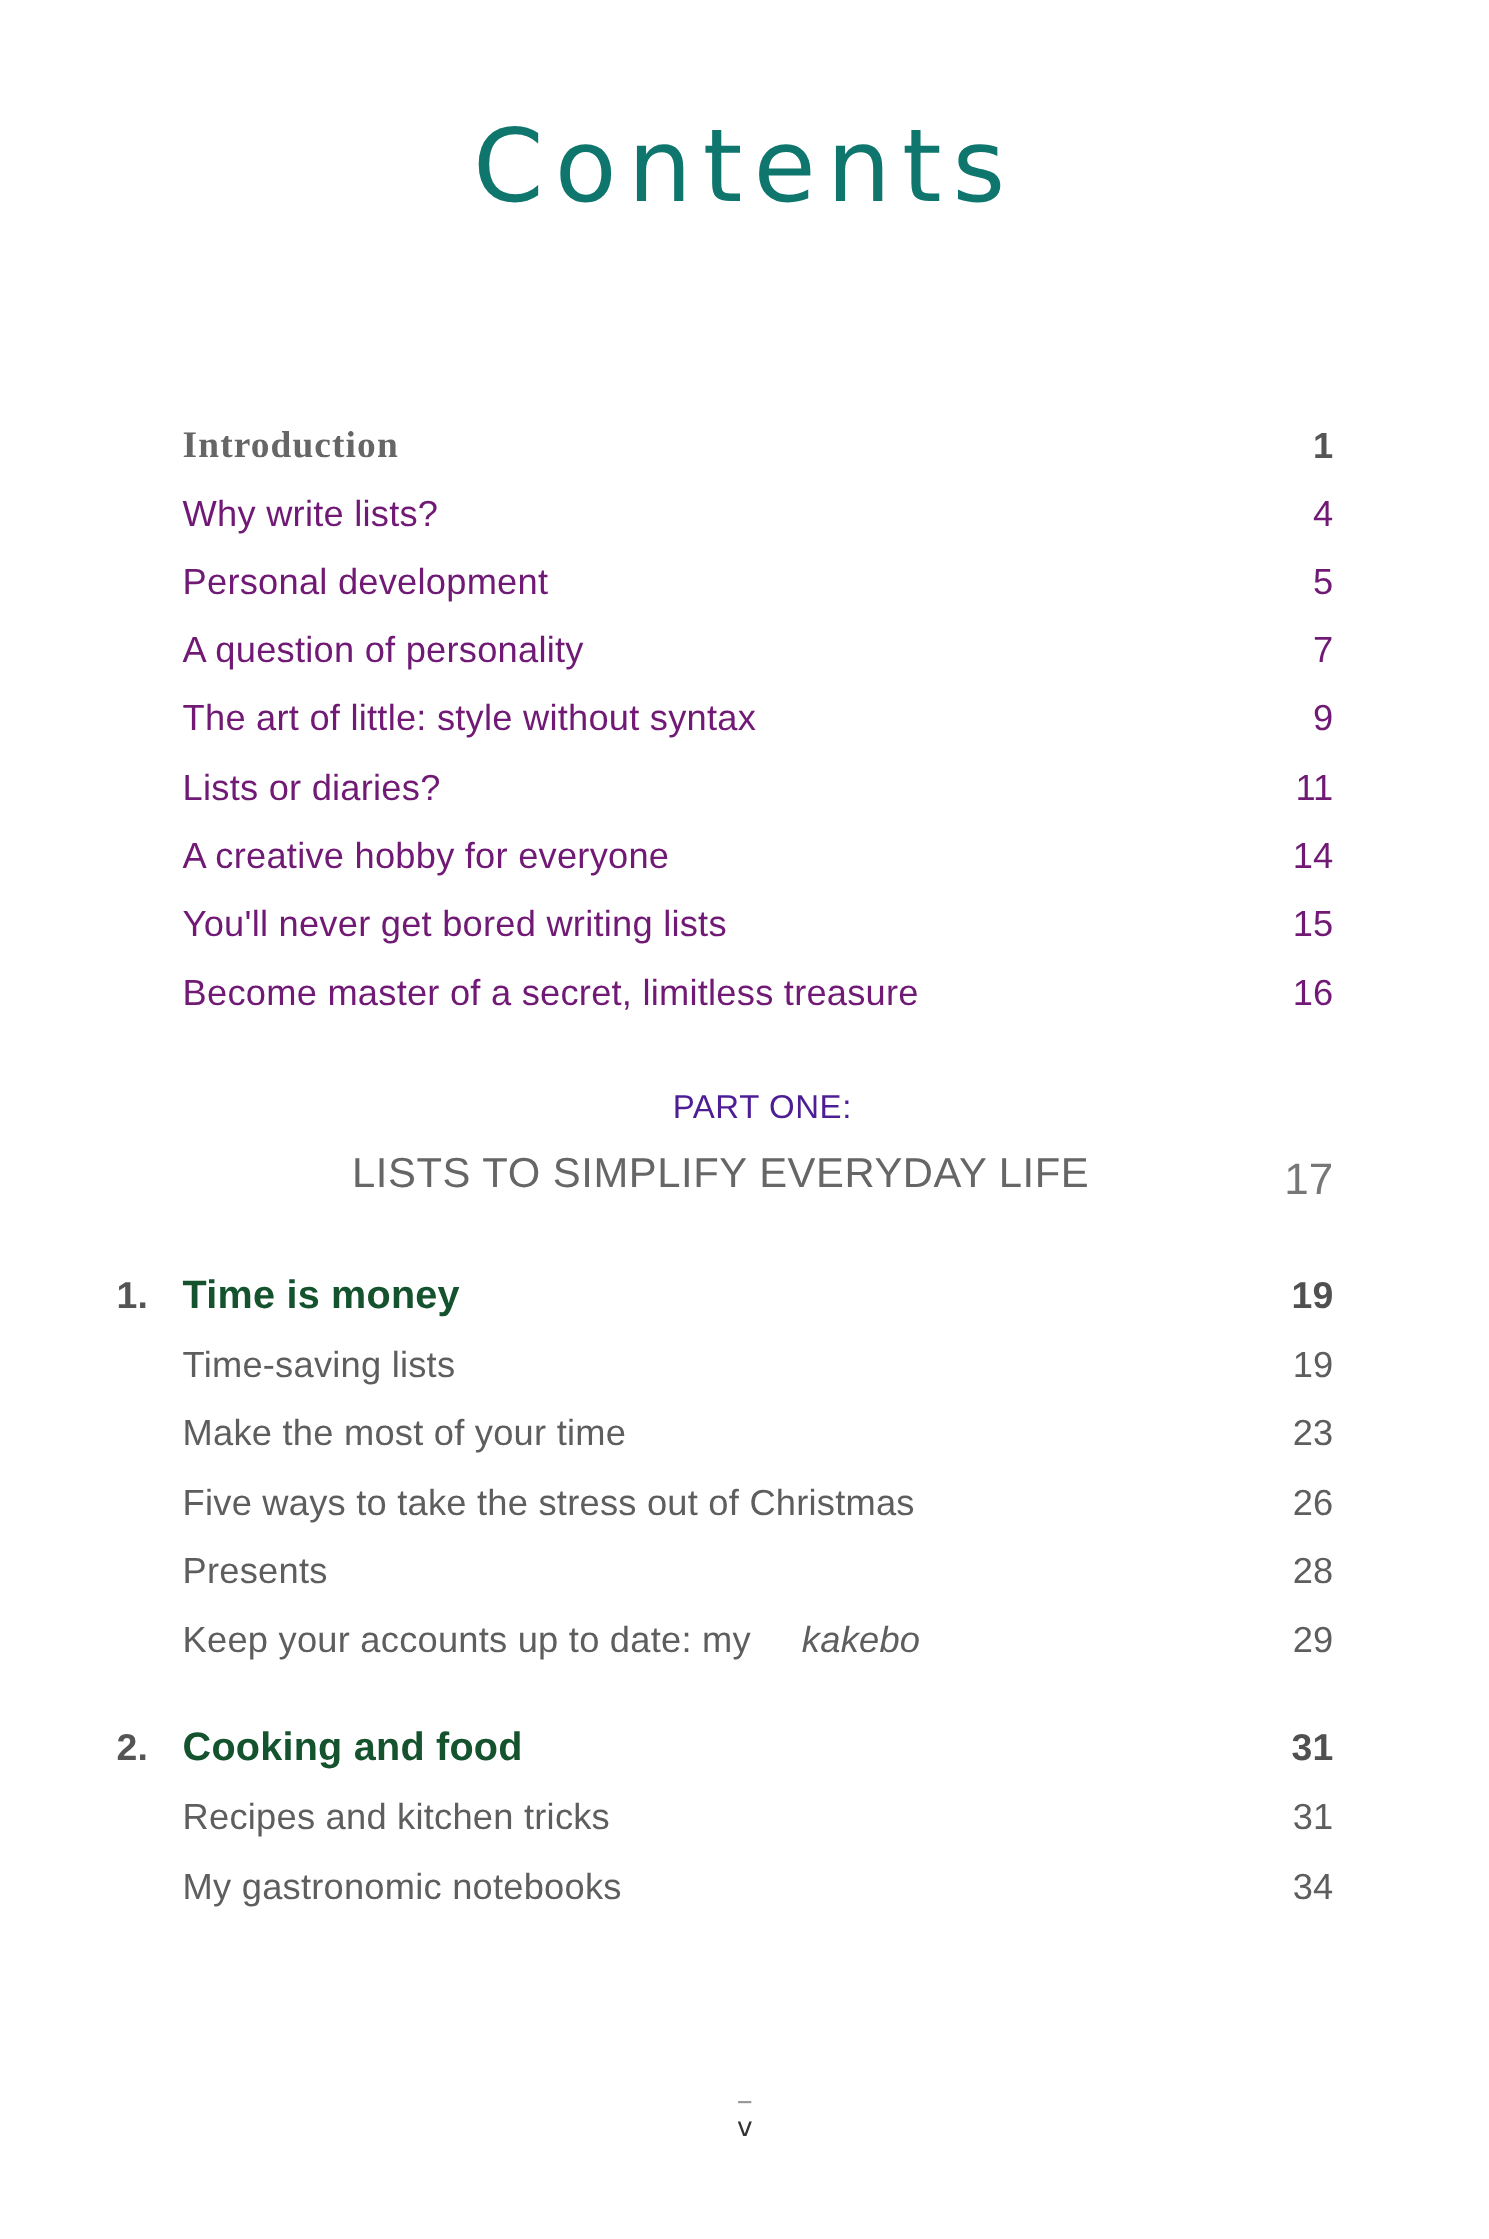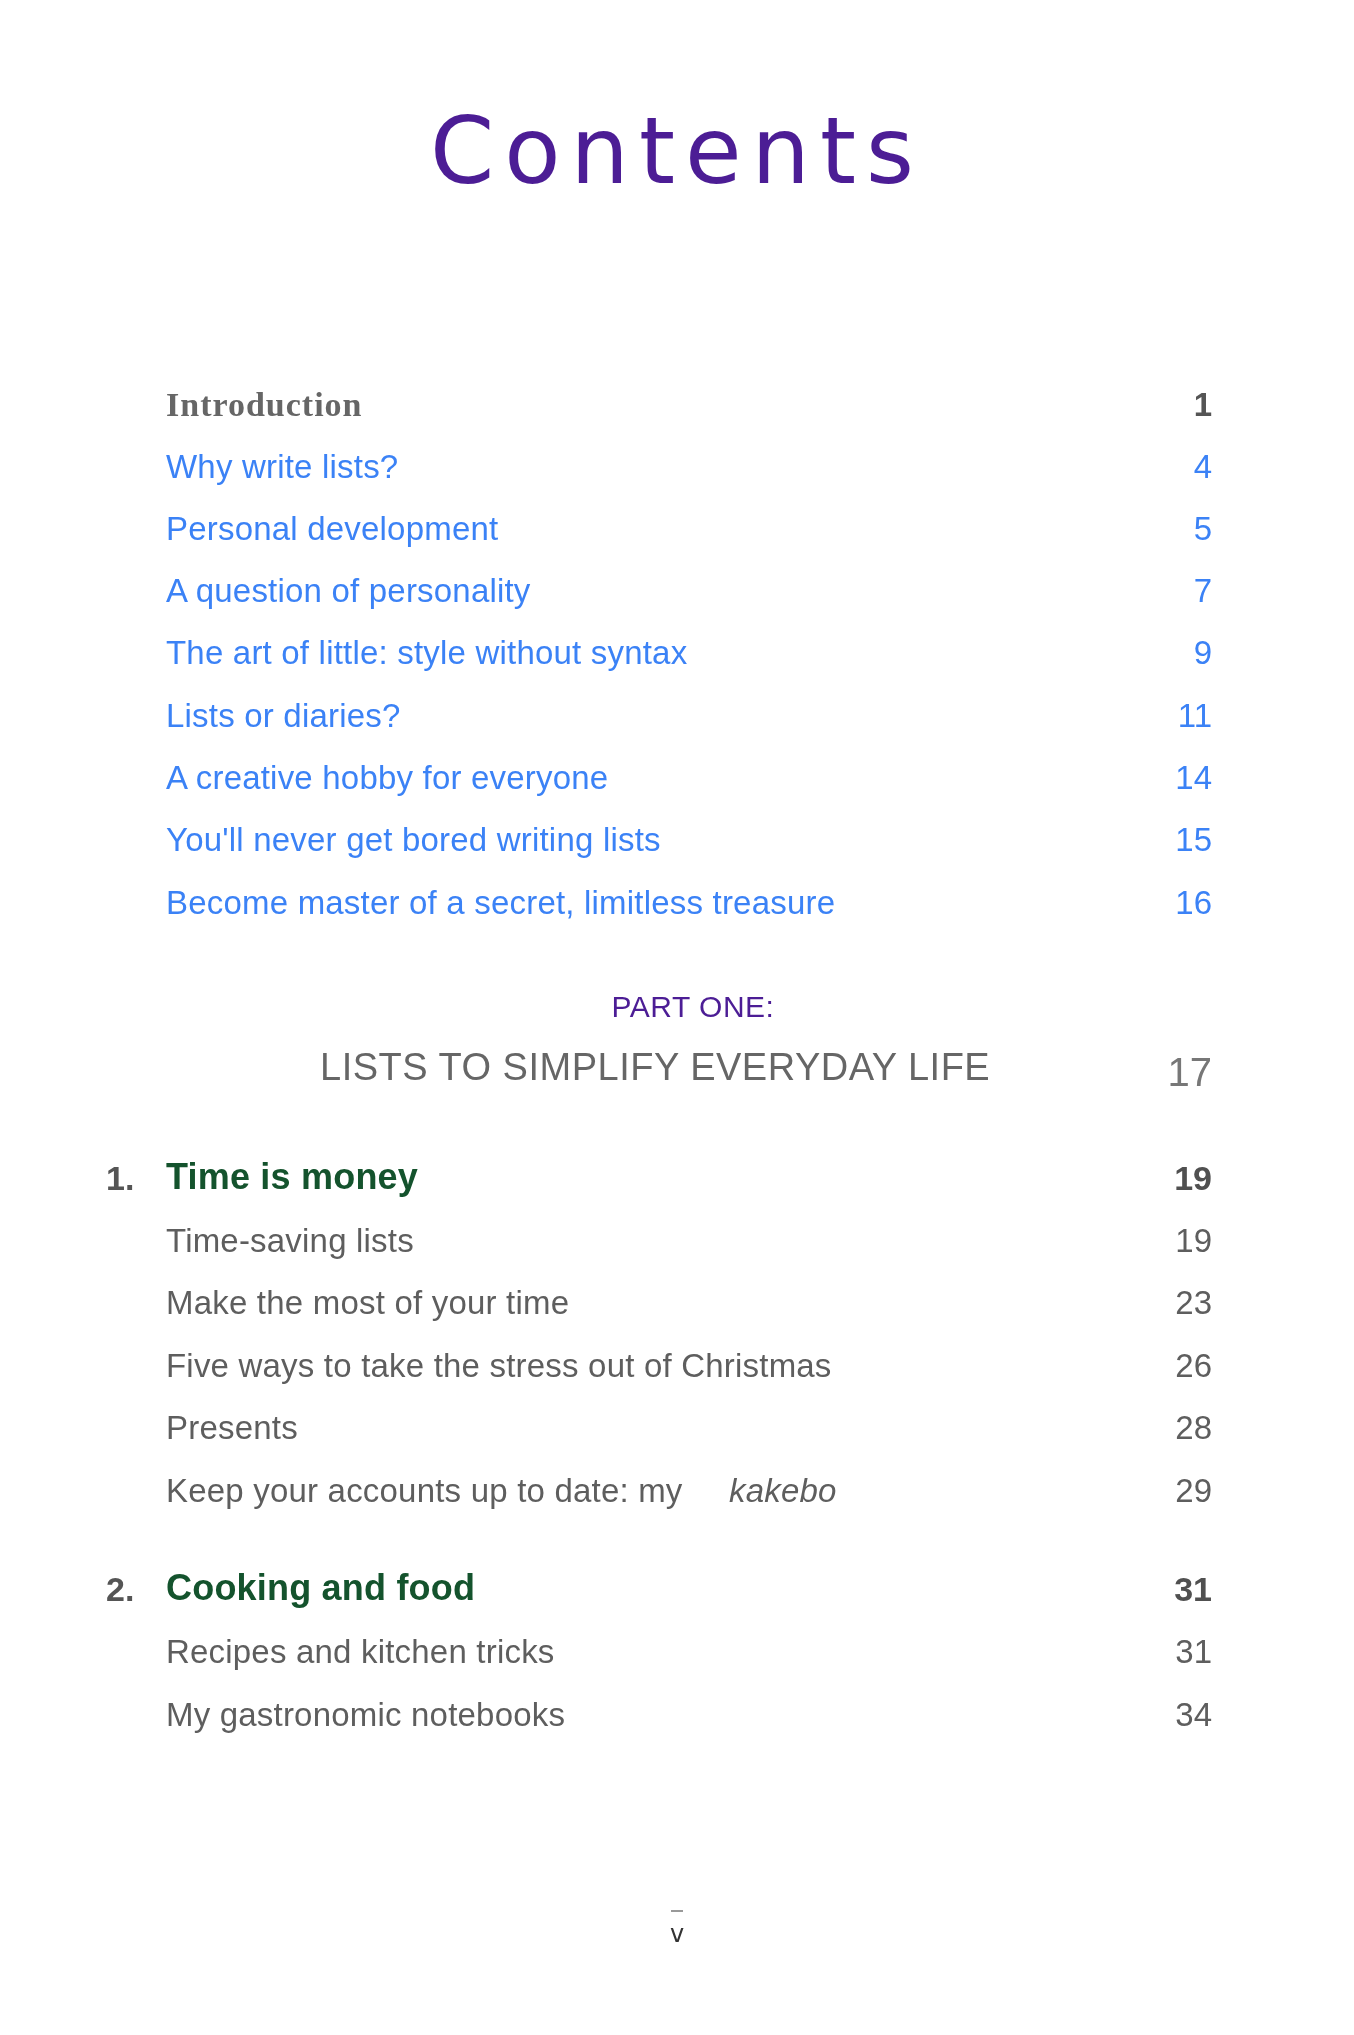--- a/index.html
+++ b/index.html
@@ -1,27 +1,27 @@
 <!DOCTYPE html>
 <html><head>
 <meta charset="utf-8">
 <style>
   html, body { margin: 0; padding: 0; background: #ffffff; }
   body { width: 1354px; height: 2035px; position: relative; overflow: hidden;
          font-family: "Liberation Sans", sans-serif; color: #555555; }
   .title { position: absolute; left: 0; width: 1354px; top: 98px; text-align: center;
-           font-size: 92px; font-weight: 300; letter-spacing: 10px; color: #4c1d95;
+           font-size: 92px; font-weight: 300; letter-spacing: 10px; color: #0f766e;
            font-family: "DejaVu Sans", sans-serif; font-weight: normal; }
   .row { position: absolute; left: 166px; width: 1046px; height: 50px; }
   .row .label { position: absolute; left: 0; bottom: 0; font-size: 33px; color: #6a6a6a;
                 white-space: nowrap; letter-spacing: 0.2px; }
   .row .page { position: absolute; right: 0; bottom: 0; font-size: 33px; color: #6a6a6a; }
   .row.intro .label { font-family: "Liberation Serif", serif; font-weight: bold; font-size: 34px; letter-spacing: 1px; color: #666; margin-top: 12px; }
   .row.intro .page { font-weight: bold; color: #555; }
-  .row.light .label, .row.light .page { color: #3b82f6; }
+  .row.light .label, .row.light .page { color: #701a75; }
   .row.chapter .label { font-weight: bold; font-size: 36px; color: #14532d; }
   .row.chapter .page { font-weight: bold; font-size: 34px; color: #505050; }
   .row.sub .label, .row.sub .page { color: #5e5e5e; }
   .chapnum { position: absolute; left: -60px; bottom: 0; font-weight: bold; font-size: 34px; color: #555; }
   .part-label { position: absolute; left: 0; width: 1354px; top: 990px; text-align: center;
                 font-size: 30px; color: #4c1d95; letter-spacing: 0.5px; padding-left: 16px; }
   .part-title { position: absolute; left: 320px; top: 1046px; font-size: 38px; color: #666; letter-spacing: 0.5px; white-space: nowrap; }
   .part-page { position: absolute; right: 142px; top: 1050px; font-size: 40px; color: #777; }
   .em { font-style: italic; margin-left: 37px; }
   .footer { position: absolute; left: 0; width: 1354px; top: 1910px; text-align: center;

